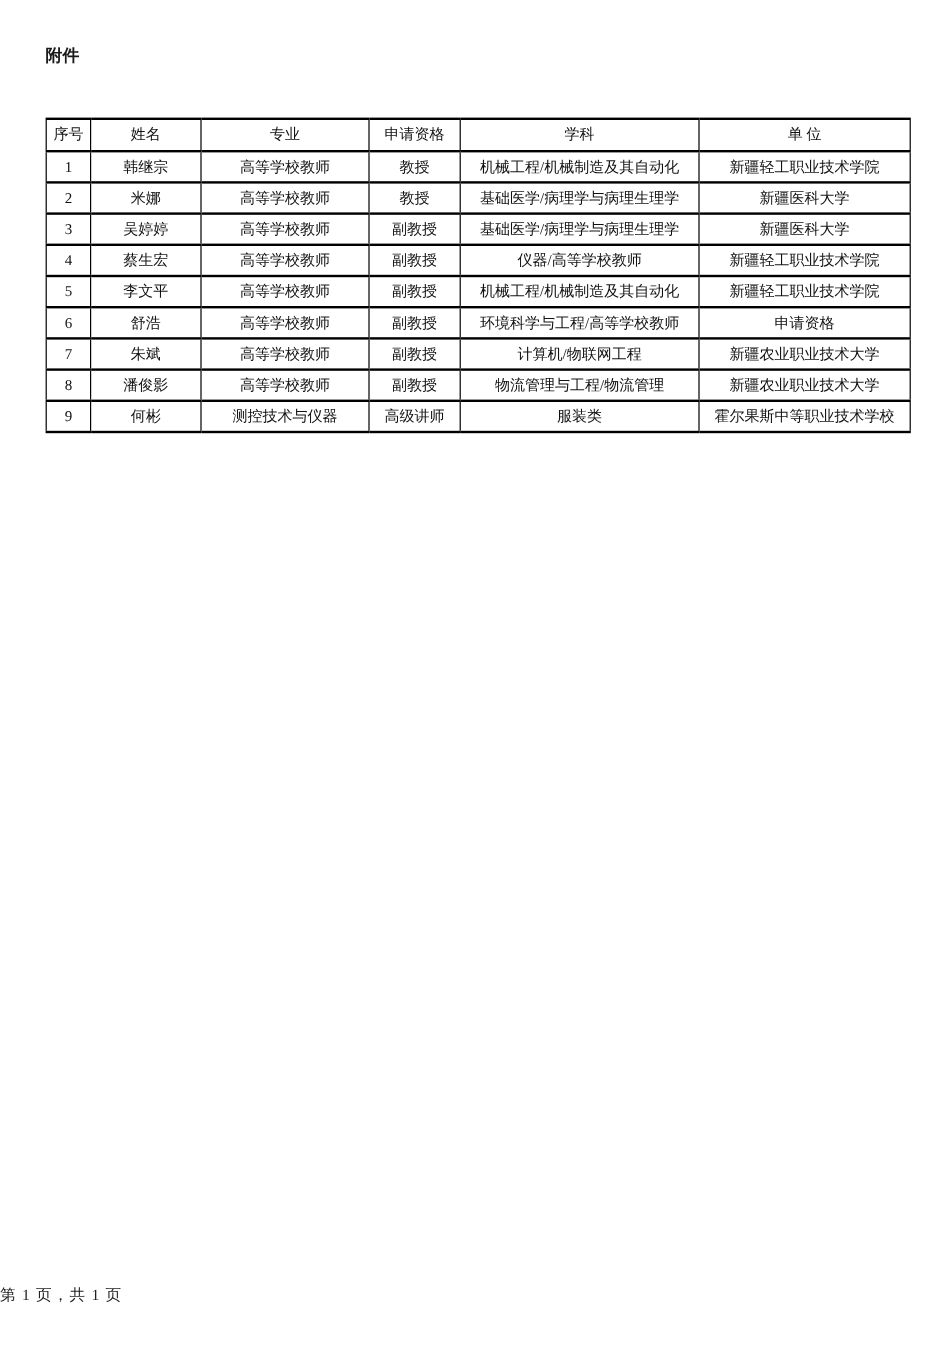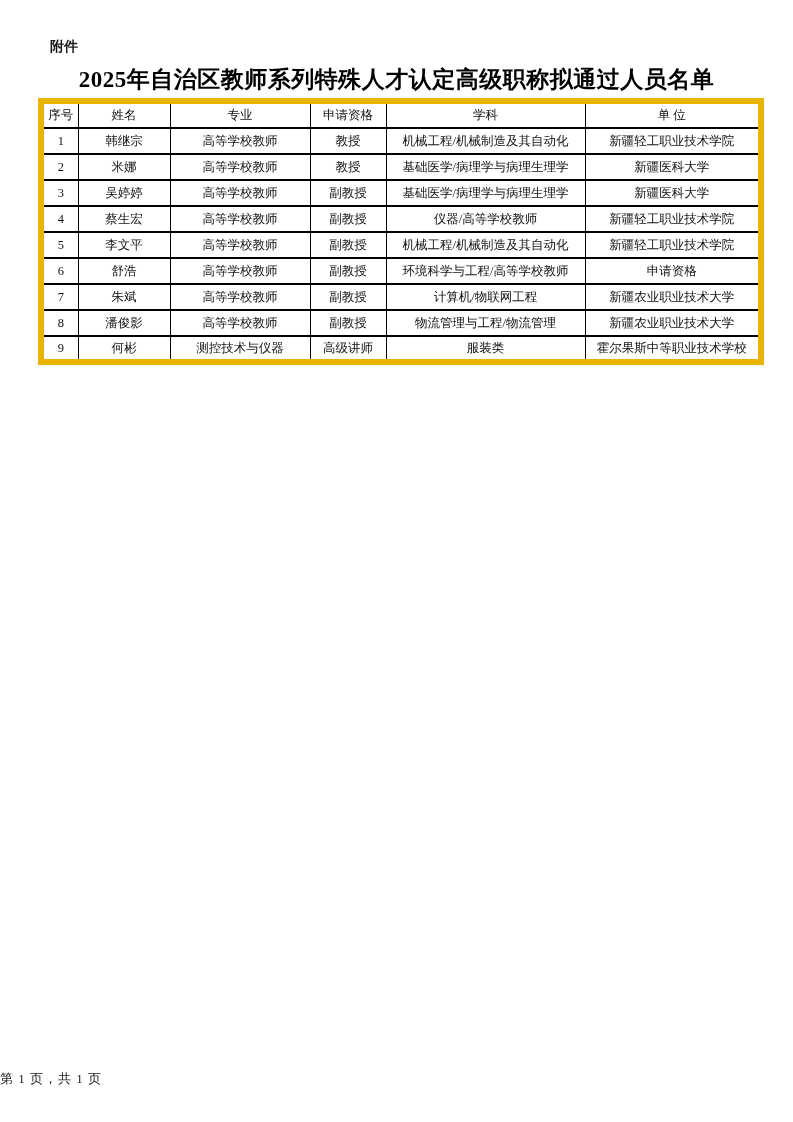--- a/index.html
+++ b/index.html
@@ -10,21 +10,21 @@
     color: #000000;
     overflow: hidden;
   }
   .page {
     position: relative;
     width: 793px; height: 1122px;
     background: #ffffff;
   }
   .attachment-label {
     position: absolute;
-    left: 50px; top: 38px;
+    left: 38px; top: 38px;
     font-family: "Liberation Sans", "DejaVu Sans", sans-serif;
     font-weight: bold;
     font-size: 14px;
     color: #1a1a1a;
   }
   .doc-title {
     position: absolute;
     left: 0; top: 64px;
     width: 793px;
     text-align: center;
@@ -36,21 +36,21 @@
   }
   .table-wrap {
     position: absolute;
     left: 38px; top: 98px;
     width: 720px;
   }
   table.roster {
     width: 720px;
     border-collapse: collapse;
     table-layout: fixed;
-    border: 6px solid #eab308;
+    border: 1px solid #eab308;
   }
   table.roster th, table.roster td {
     border-left: 1px solid #000;
     border-right: 1px solid #000;
     border-top: 2px solid #000;
     border-bottom: 2px solid #000;
     text-align: center;
     vertical-align: middle;
     font-size: 12.5px;
     line-height: 1;
@@ -76,21 +76,20 @@
     letter-spacing: 1px;
   }
 </style>
 </head>
 <body>
 
 <div class="page">
 
   <div class="attachment-label">附件</div>
 
-  <div class="doc-title">2025年自治区教师系列特殊人才认定高级职称拟通过人员名单</div>
 
   <div class="table-wrap">
     <table class="roster">
       <colgroup>
           <col style="width: 37px;">
           <col style="width: 92px;">
           <col style="width: 140px;">
           <col style="width: 76px;">
           <col style="width: 199px;">
           <col style="width: 176px;">

